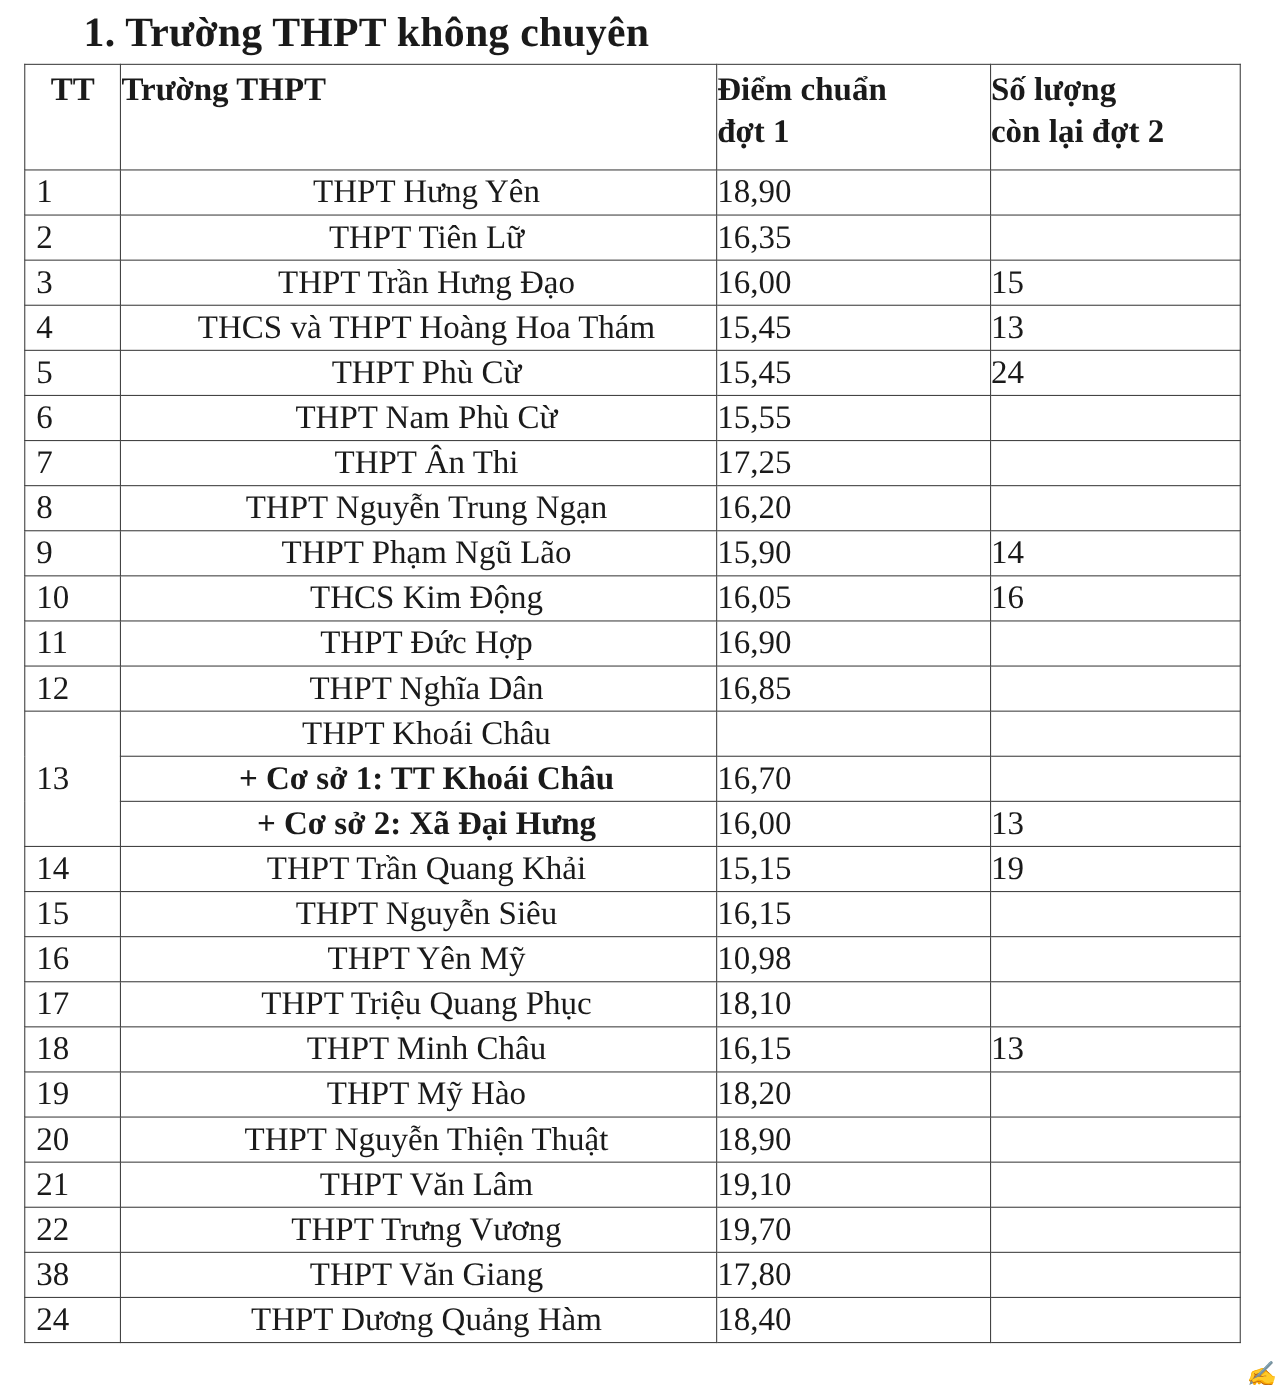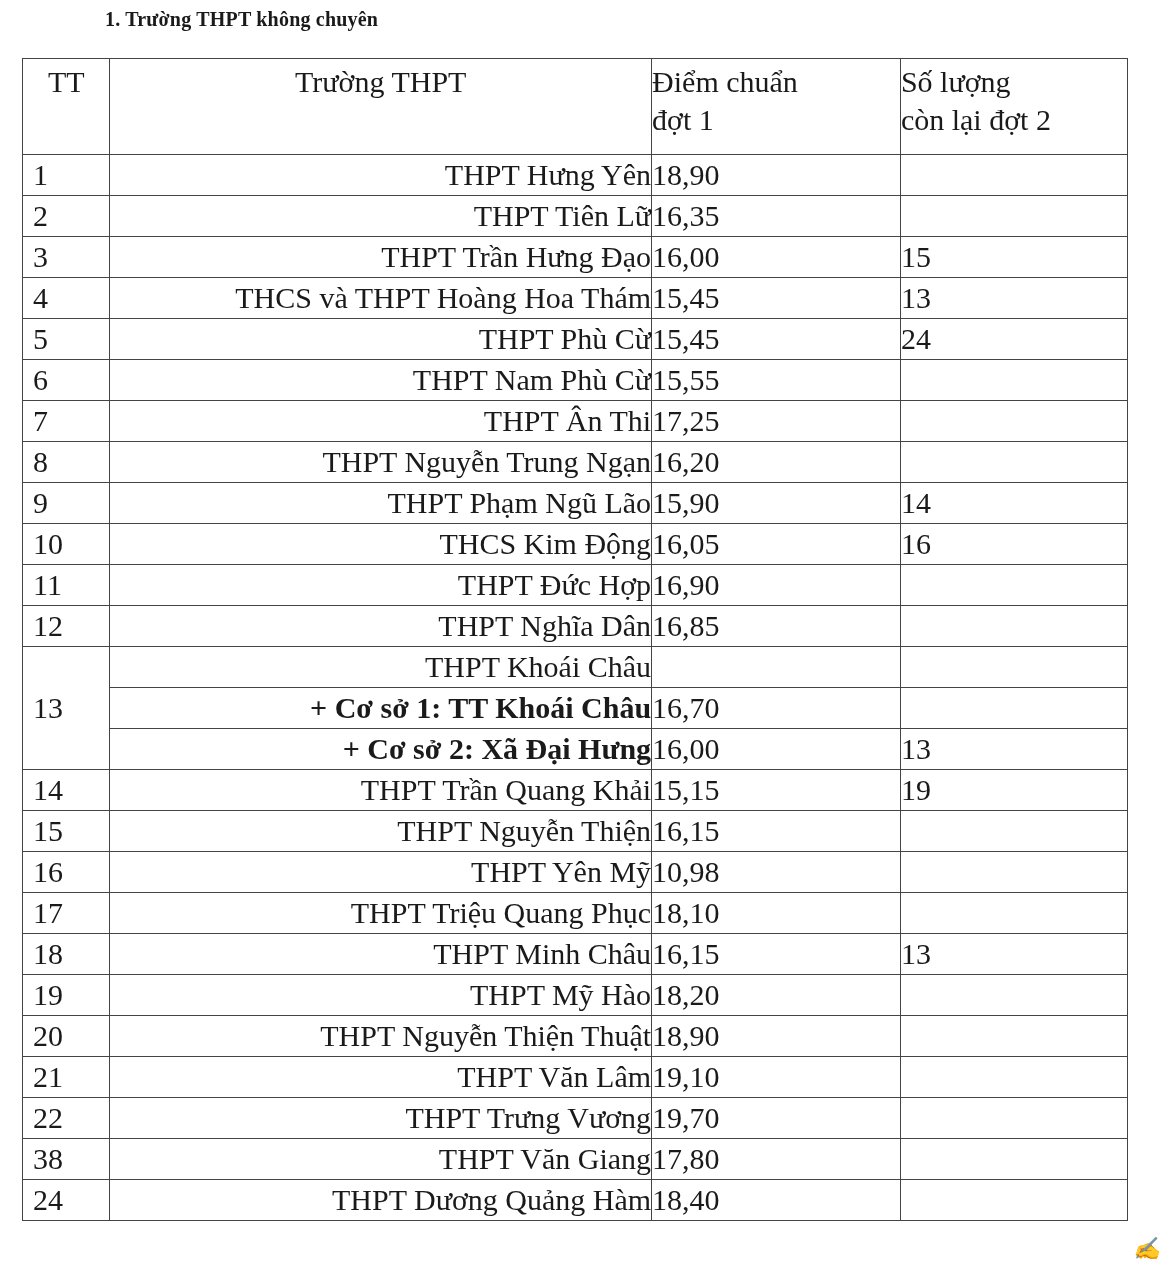--- a/index.html
+++ b/index.html
@@ -1,25 +1,25 @@
 <!DOCTYPE html>
 <html><head>
 <meta charset="utf-8">
 <style>
   html, body { margin:0; padding:0; background:#fff; }
   body { width:1162px; height:1264px; position:relative; overflow:hidden;
          font-family:"Liberation Serif","DejaVu Serif",serif; color:#1a1a1a; }
-  .heading { position:absolute; left:76px; top:8px; font-size:20px; font-weight:bold; letter-spacing:0.2px;margin-left:29px; }
+  .heading { position:absolute; left:76px; top:8px; font-size:38px; font-weight:bold; letter-spacing:0.2px; }
   table { position:absolute; left:22px; top:58px; border-collapse:collapse; width:1106px; }
   td, th { border:1.6px solid #444; font-size:30px; padding:0 0 0 0; line-height:40px; height:40px; }
-  th { font-weight:normal; vertical-align:top; line-height:38px; padding-top:4px; height:91px; }
+  th { font-weight:bold; vertical-align:top; line-height:38px; padding-top:4px; height:91px; }
   .c-tt { width:77px; text-align:left; padding-left:10px; }
   th.c-tt { text-align:center; padding-left:0; }
-  .c-name { width:532px; text-align:right; padding-left:14px; }
-  th.c-name { text-align:center; padding-left:0;margin-top:28px; }
+  .c-name { width:532px; text-align:center; padding-left:14px; }
+  th.c-name { text-align:left; padding-left:0;margin-top:28px; }
   .c-score { width:250px; text-align:left; }
   .c-remain { width:228px; text-align:left; }
   td.sub { border-top:1.6px solid #777;font-weight:bold; }
   .mark { position:absolute; left:1133px; top:1236px; color:#2b4fc9; font-size:22px; font-style:italic; font-weight:bold; }
 </style>
 </head>
 <body>
 
 <div class="heading">1.  Trường THPT không chuyên</div>
 
@@ -122,21 +122,21 @@
         <td class="c-remain">13</td>
       </tr>
       <tr>
         <td class="c-tt">14</td>
         <td class="c-name">THPT Trần Quang Khải</td>
         <td class="c-score">15,15</td>
         <td class="c-remain">19</td>
       </tr>
       <tr>
         <td class="c-tt">15</td>
-        <td class="c-name">THPT Nguyễn Thiện</td>
+        <td class="c-name">THPT Nguyễn Siêu</td>
         <td class="c-score">16,15</td>
         <td class="c-remain"></td>
       </tr>
       <tr>
         <td class="c-tt">16</td>
         <td class="c-name">THPT Yên Mỹ</td>
         <td class="c-score">10,98</td>
         <td class="c-remain"></td>
       </tr>
       <tr>

